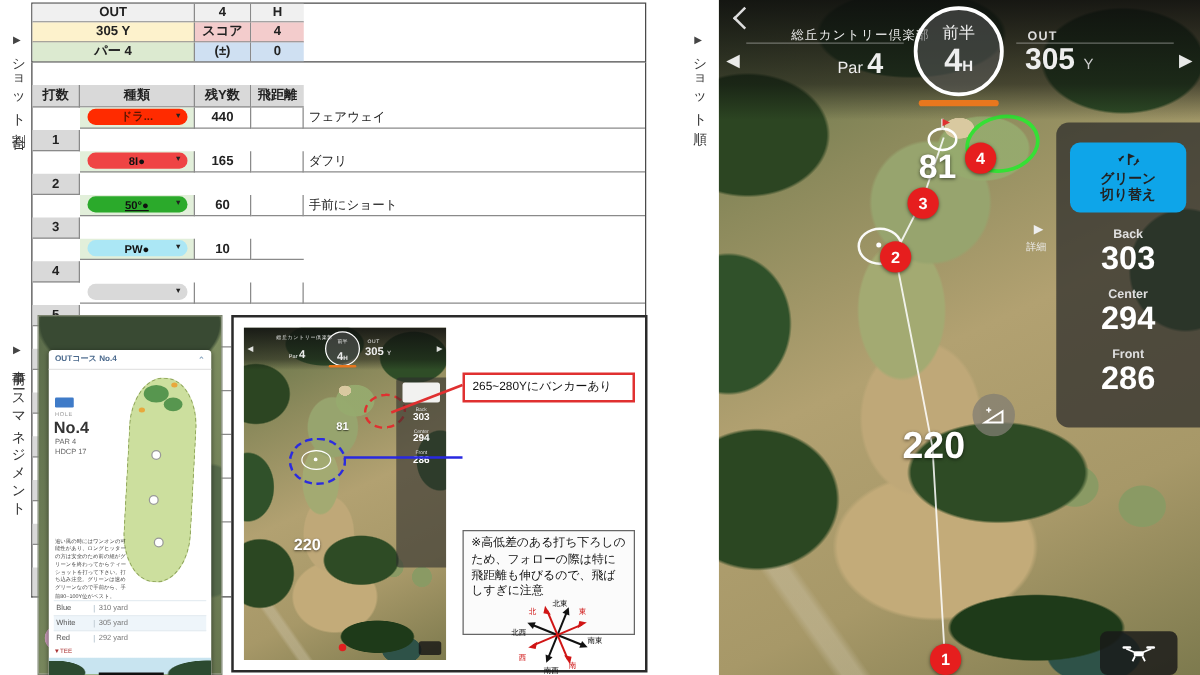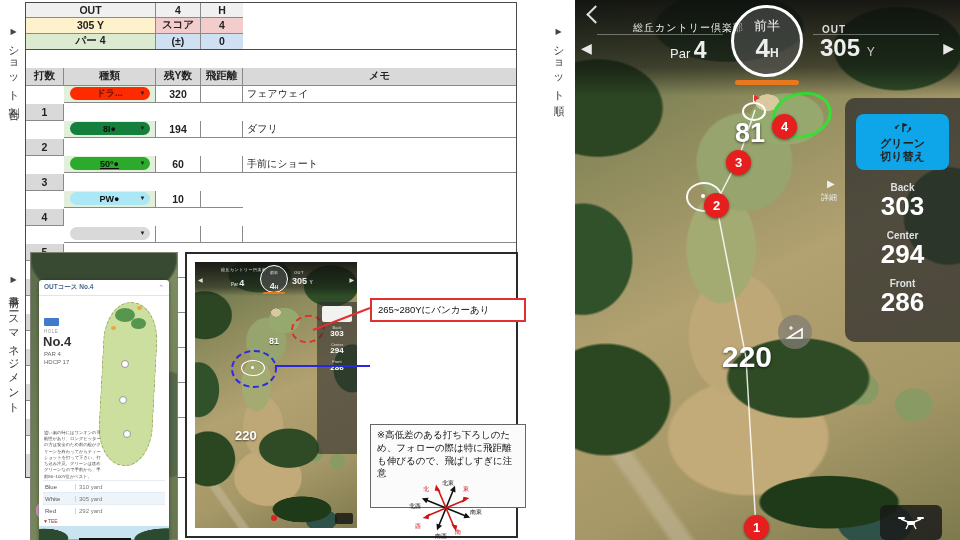--- a/index.html
+++ b/index.html
@@ -104,21 +104,21 @@
   .dashblue{position:absolute;left:36px;top:88px;width:42px;height:34px;border:2px dashed #2b2be0;border-radius:50%;}
   .mm-hole{position:absolute;left:46px;top:98px;width:22px;height:14px;border:1.5px solid #fff;border-radius:50%;}
   .mm-hole i{position:absolute;left:9px;top:5px;width:3px;height:3px;background:#fff;border-radius:50%;}
   .mm-81{position:absolute;left:74px;top:74px;font-size:9px;font-weight:700;color:#fff;text-shadow:0 1px 1px rgba(0,0,0,.6);}
   .mm-220{position:absolute;left:40px;top:166px;font-size:13px;font-weight:700;color:#fff;text-shadow:0 1px 2px rgba(0,0,0,.6);}
   .mm-panel{position:absolute;right:0;top:40px;width:40px;height:152px;background:rgba(45,45,45,.6);border-radius:3px 0 0 3px;color:#fff;text-align:center;}
   .mm-btn{width:30px;height:16px;background:#f2f2f0;border-radius:2px;margin:4px auto 2px;}
   .mm-panel .lb{font-size:4px;color:#ddd;margin-top:3px;} .mm-panel .vl{font-size:8px;font-weight:700;line-height:1.1;}
   .mm-dot{position:absolute;left:76px;bottom:7px;width:6px;height:6px;background:#e02020;border-radius:50%;}
   .mm-tool{position:absolute;right:4px;bottom:4px;width:18px;height:11px;background:rgba(20,20,20,.8);border-radius:2px;}
-  .ann{position:absolute;left:183px;width:156px;background:#fff;box-sizing:border-box;font-size:9.5px;line-height:1.35;color:#111;padding:4px 6px;}
+  .ann{position:absolute;left:183px;width:138px;background:#fff;box-sizing:border-box;font-size:9.5px;line-height:1.35;color:#111;padding:4px 6px;}
   .annR{top:44px;border:2px solid #e03030;height:24px;display:flex;align-items:center;padding:0 6px;}
   .annB{top:80px;border:2px solid #3838e8;height:78px;}
   .annG{top:170px;border:1.5px solid #666;background:#fbfbfb;height:84px;}
   .mlines{position:absolute;inset:0;pointer-events:none;}
   .compass{position:absolute;left:222px;top:224px;width:74px;height:62px;}
   
   .app{position:absolute;left:575px;top:0;width:385px;height:540px;overflow:hidden;}
   .app-head{position:absolute;left:0;top:0;right:0;height:96px;
             background:linear-gradient(180deg, rgba(12,12,12,.9), rgba(12,12,12,.55) 70%, rgba(0,0,0,0));color:#eee;}
   .back{position:absolute;left:14px;top:8px;width:11px;height:11px;border-left:2px solid #ddd;border-bottom:2px solid #ddd;transform:rotate(45deg);cursor:pointer;}
@@ -190,45 +190,44 @@
       <div class="c h15 w45 bold bgB">(±)</div>
       <div class="c h15 w42 bold bgB">0</div>
     </div>
   </div>
   <div class="blk" style="border-top:none;">
     <div class="r">
       <div class="c h18 w38 bold bgH">打数</div>
       <div class="c h18 w92 bold bgH">種類</div>
       <div class="c h18 w45 bold bgH">残Y数</div>
       <div class="c h18 w42 bold bgH">飛距離</div>
-      <div class="c h18 w273 bold bgH">メモ</div>
     </div>
 
     <div class="r">
         <div class="c h17 w38 bold bgH">1</div>
         <div class="c h17 w92 bgClub">
           <span class="pill" style="background: rgb(255, 43, 0);">
             <span style="color: rgb(90, 21, 0);">ドラ...</span>
             <span class="dd">▼</span>
           </span>
         </div>
-        <div class="c h17 w45 bold">320</div>
+        <div class="c h17 w45 bold">440</div>
         <div class="c h17 w42"></div>
         <div class="c h17 w273 memo">フェアウェイ</div>
       </div>
 
     <div class="r">
         <div class="c h17 w38 bold bgH">2</div>
         <div class="c h17 w92 bgClub">
-          <span class="pill" style="background: #15803d;">
+          <span class="pill" style="background: #ef4444;">
             <span style="color: rgb(17, 17, 17);">8I●</span>
             <span class="dd">▼</span>
           </span>
         </div>
-        <div class="c h17 w45 bold">194</div>
+        <div class="c h17 w45 bold">165</div>
         <div class="c h17 w42"></div>
         <div class="c h17 w273 memo">ダフリ</div>
       </div>
 
     <div class="r">
         <div class="c h17 w38 bold bgH">3</div>
         <div class="c h17 w92 bgClub">
           <span class="pill" style="background: rgb(43, 170, 43);">
             <span style="color: rgb(17, 17, 17); text-decoration: underline;">50°●</span>
             <span class="dd">▼</span>

